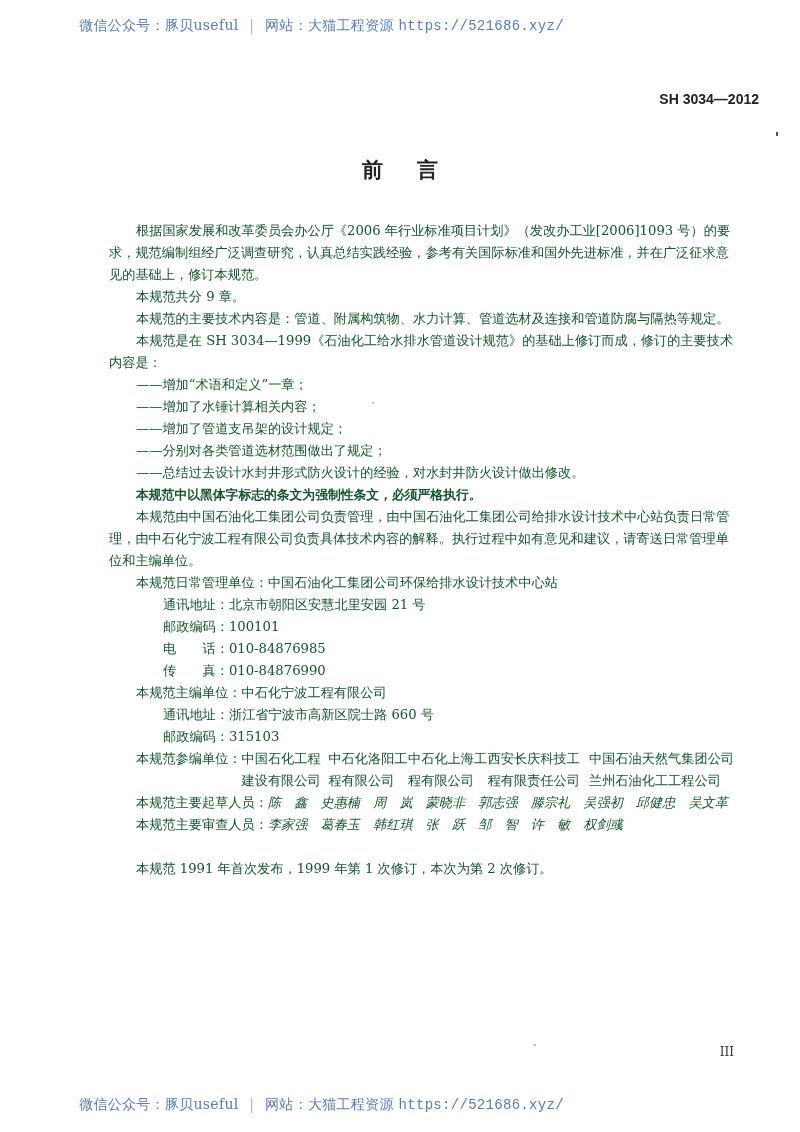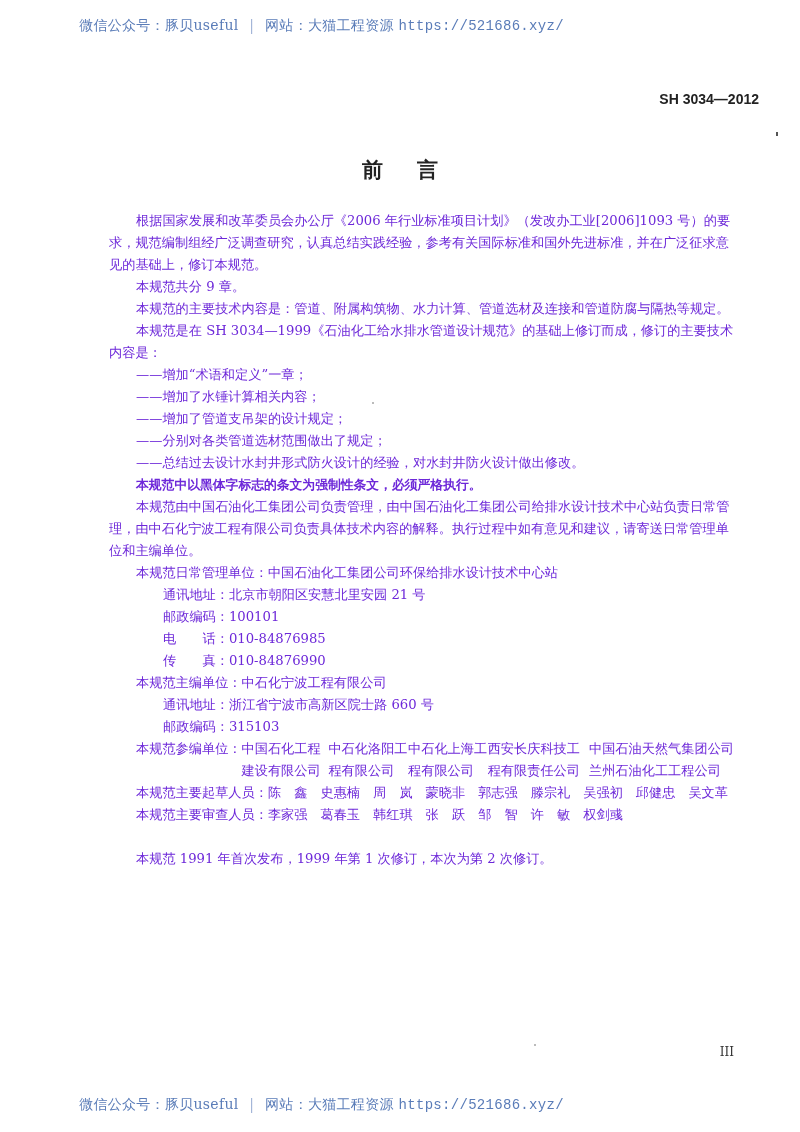--- a/index.html
+++ b/index.html
@@ -19,32 +19,32 @@
     .std-no {
       position: absolute; top: 91px; right: 41px;
       font-family: "Liberation Sans", sans-serif; font-size: 14px; font-weight: bold; color: #222;
     }
     .title {
       position: absolute; top: 156px; left: 0; width: 800px; text-align: center;
       font-family: Liberation Serif, serif; font-size: 21px; font-weight: bold;
       letter-spacing: 34px; text-indent: 34px; color: #222;
     }
     .content {
-      position: absolute; left: 109px; top: 210px; width: 632px;
-      font-size: 13.2px; line-height: 22px; color: #6d28d9;
+      position: absolute; left: 109px; top: 220px; width: 632px;
+      font-size: 13.2px; line-height: 22px; color: #14532d;
     }
     .p { margin: 0; }
     .indent { text-indent: 27px; }
     .item { padding-left: 27px; }
     .bold { font-family: "DejaVu Sans", sans-serif; font-weight: bold; font-size: 12.8px; }
     .sub { padding-left: 54px; }
     .row { display: flex; }
     .row .label { padding-left: 27px; white-space: nowrap; text-align: right; }
     .row .vals { display: flex; flex-direction: row; }
-    .names { display: flex; flex-wrap: wrap; }
+    .names { display: flex; flex-wrap: wrap; font-style: italic; }
     .names span { margin-right: 13px; white-space: pre; }
     .gap { height: 22px; }
     .page-num {
       position: absolute; top: 1045px; right: 66px;
       font-family: "DejaVu Serif", serif; font-size: 12px; color: #333;
     }
     .speck { position: absolute; width: 2px; height: 2px; background: #bbb; }
   </style>
 </head>
 <body>

